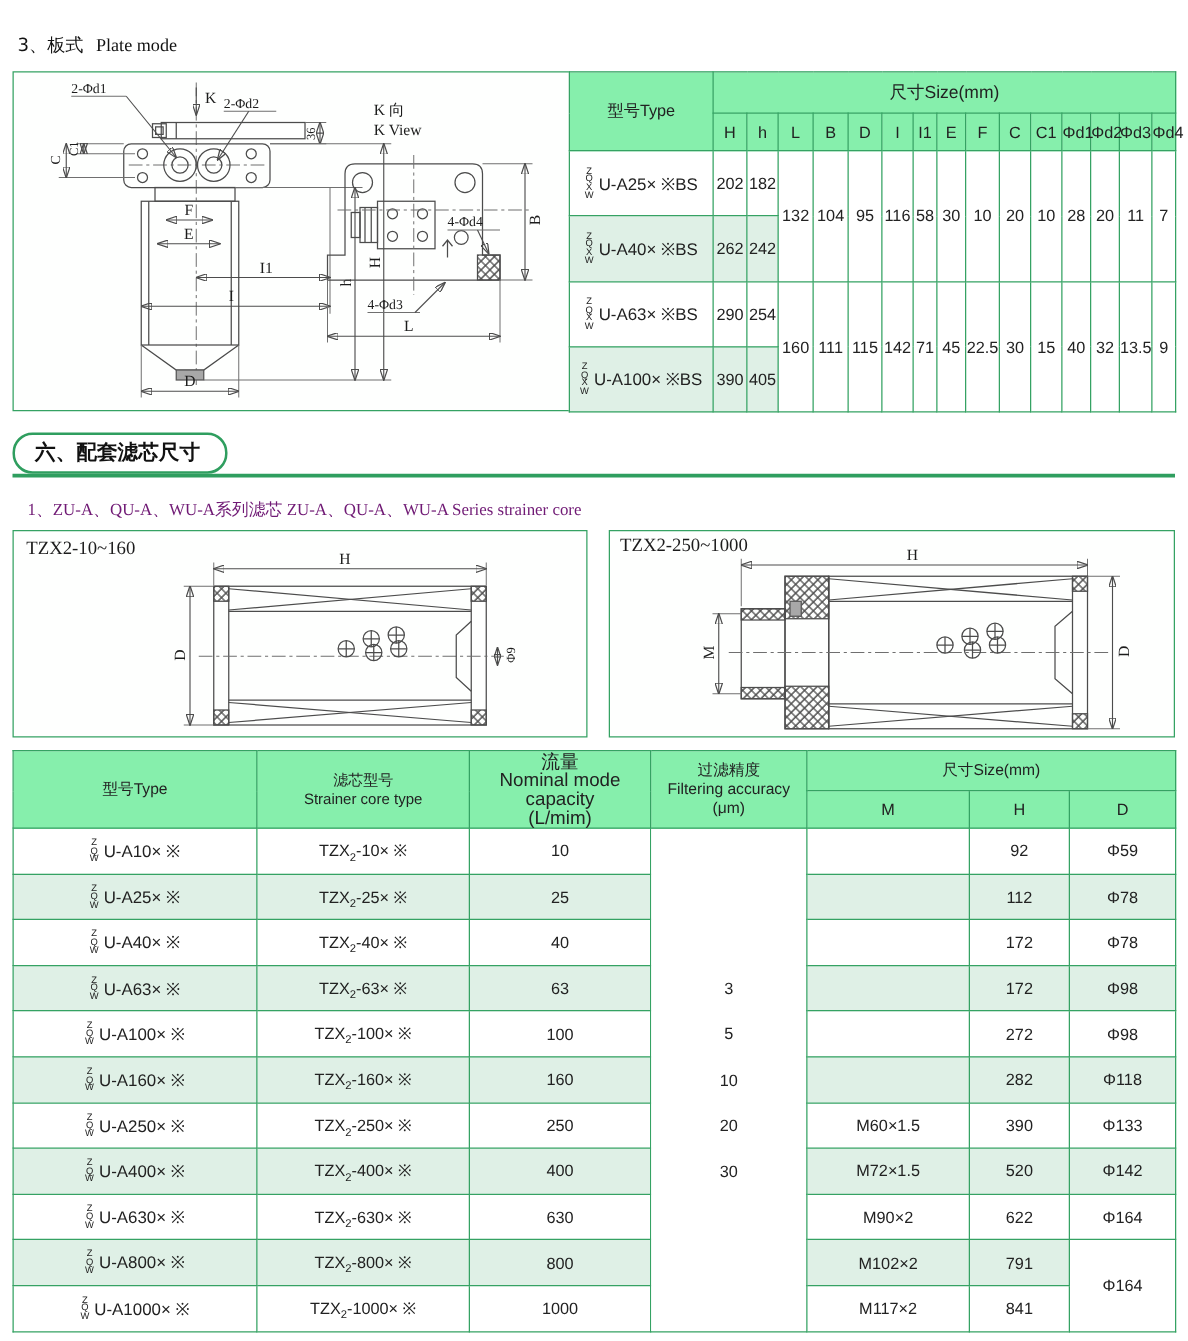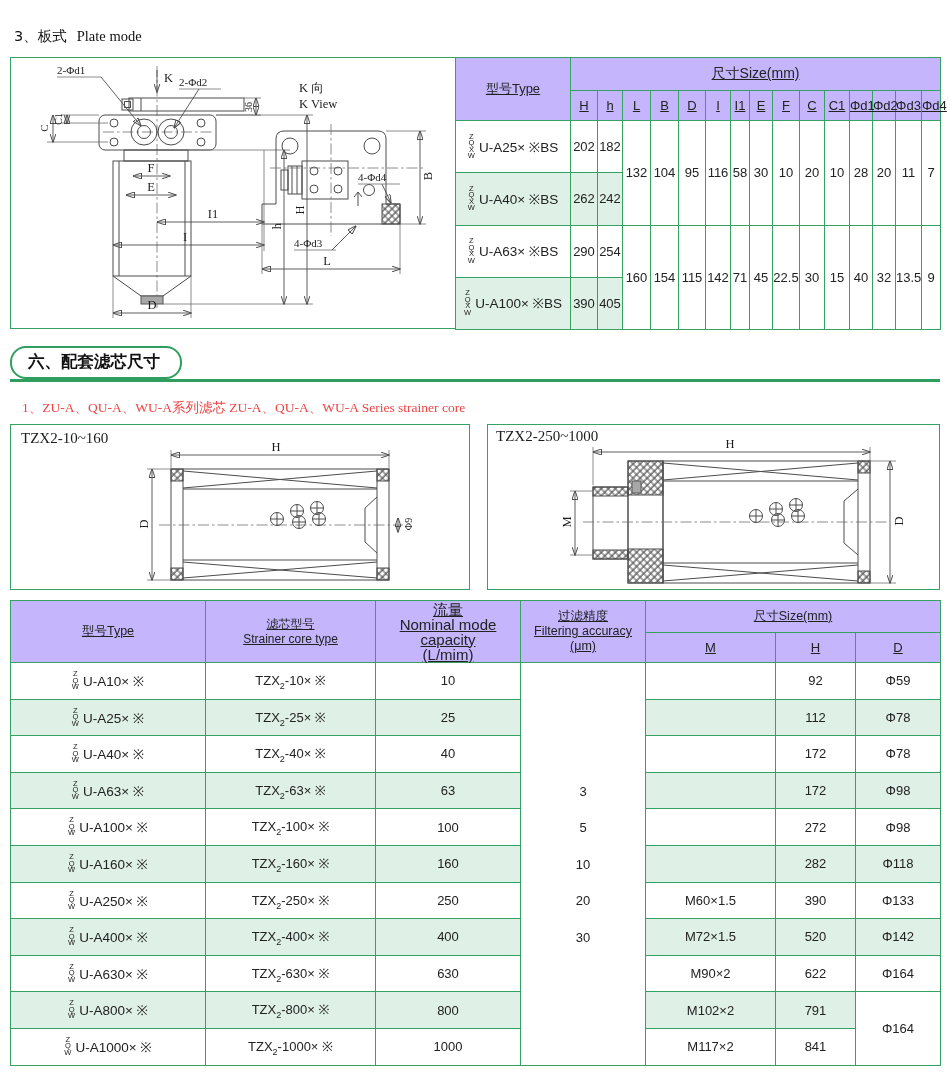--- a/index.html
+++ b/index.html
@@ -10,28 +10,28 @@
   
   .h3head{position:absolute;left:14px;top:27px;font-size:14.5px;color:#111;}
   .h3head .zh{font-family:"DejaVu Sans",sans-serif;}
   .h3head .en{font-family:"Liberation Serif",serif;margin-left:6px;}
   .pill{position:absolute;left:10px;top:346px;border:2px solid #2f9e5f;border-radius:16px;
         background:#fff;padding:3px 20px 4px 16px;font-size:16.5px;font-weight:bold;color:#111;
         font-family:"DejaVu Sans",sans-serif;z-index:2;}
   .sec-title{position:absolute;left:200px;top:347px;font-family:"Liberation Serif",serif;
         font-weight:bold;font-size:19px;letter-spacing:.4px;color:#000;}
   .underline{position:absolute;left:10px;top:379px;width:930px;height:3px;background:#2f9e5f;}
-  .subhead{position:absolute;left:22px;top:399px;font-size:13.5px;color:#ef4444;
+  .subhead{position:absolute;left:22px;top:399px;font-size:13.5px;color:#701a75;
         font-family:"Liberation Serif",serif;}
 
   
   .tbl{border-collapse:collapse;table-layout:fixed;position:absolute;background:#fff;}
   .tbl td,.tbl th{border:1px solid #35a263;font-weight:normal;text-align:center;
         vertical-align:middle;padding:0;font-size:13px;color:#222;}
-  .hd{background:#c4b5fd;text-decoration:underline;}
+  .hd{background:#86efac;}
   .s{background:#dff0e6;}
   .phi{font-size:10px;}
   .type-cell{text-align:left;padding-left:20px;}
   .pfx{display:inline-flex;flex-direction:column;align-items:center;font-size:7.5px;
        line-height:6.5px;margin-right:4px;vertical-align:middle;color:#222;}
   .pfx i{display:block;font-style:normal;}
   .mdl{vertical-align:middle;font-size:13.5px;}
   .core-cell sub{font-size:9px;}
   .acc-cell{position:relative;background:#fff;}
   .accv{position:absolute;left:0;width:100%;text-align:center;transform:translateY(-50%);
@@ -258,21 +258,21 @@
           <tr style="height: 52px;">
             <td class="type-cell"><span class="pfx">
                 <i>Z</i>
                 <i>Q</i>
                 <i>X</i>
                 <i>W</i>
               </span><span class="mdl">U-A63× ※BS</span></td>
             <td>290</td>
             <td>254</td>
             <td rowspan="2">160</td>
-            <td rowspan="2">154</td>
+            <td rowspan="2">111</td>
             <td rowspan="2">115</td>
             <td rowspan="2">142</td>
             <td rowspan="2">71</td>
             <td rowspan="2">45</td>
             <td rowspan="2">22.5</td>
             <td rowspan="2">30</td>
             <td rowspan="2">15</td>
             <td rowspan="2">40</td>
             <td rowspan="2">32</td>
             <td rowspan="2">13.5</td>

